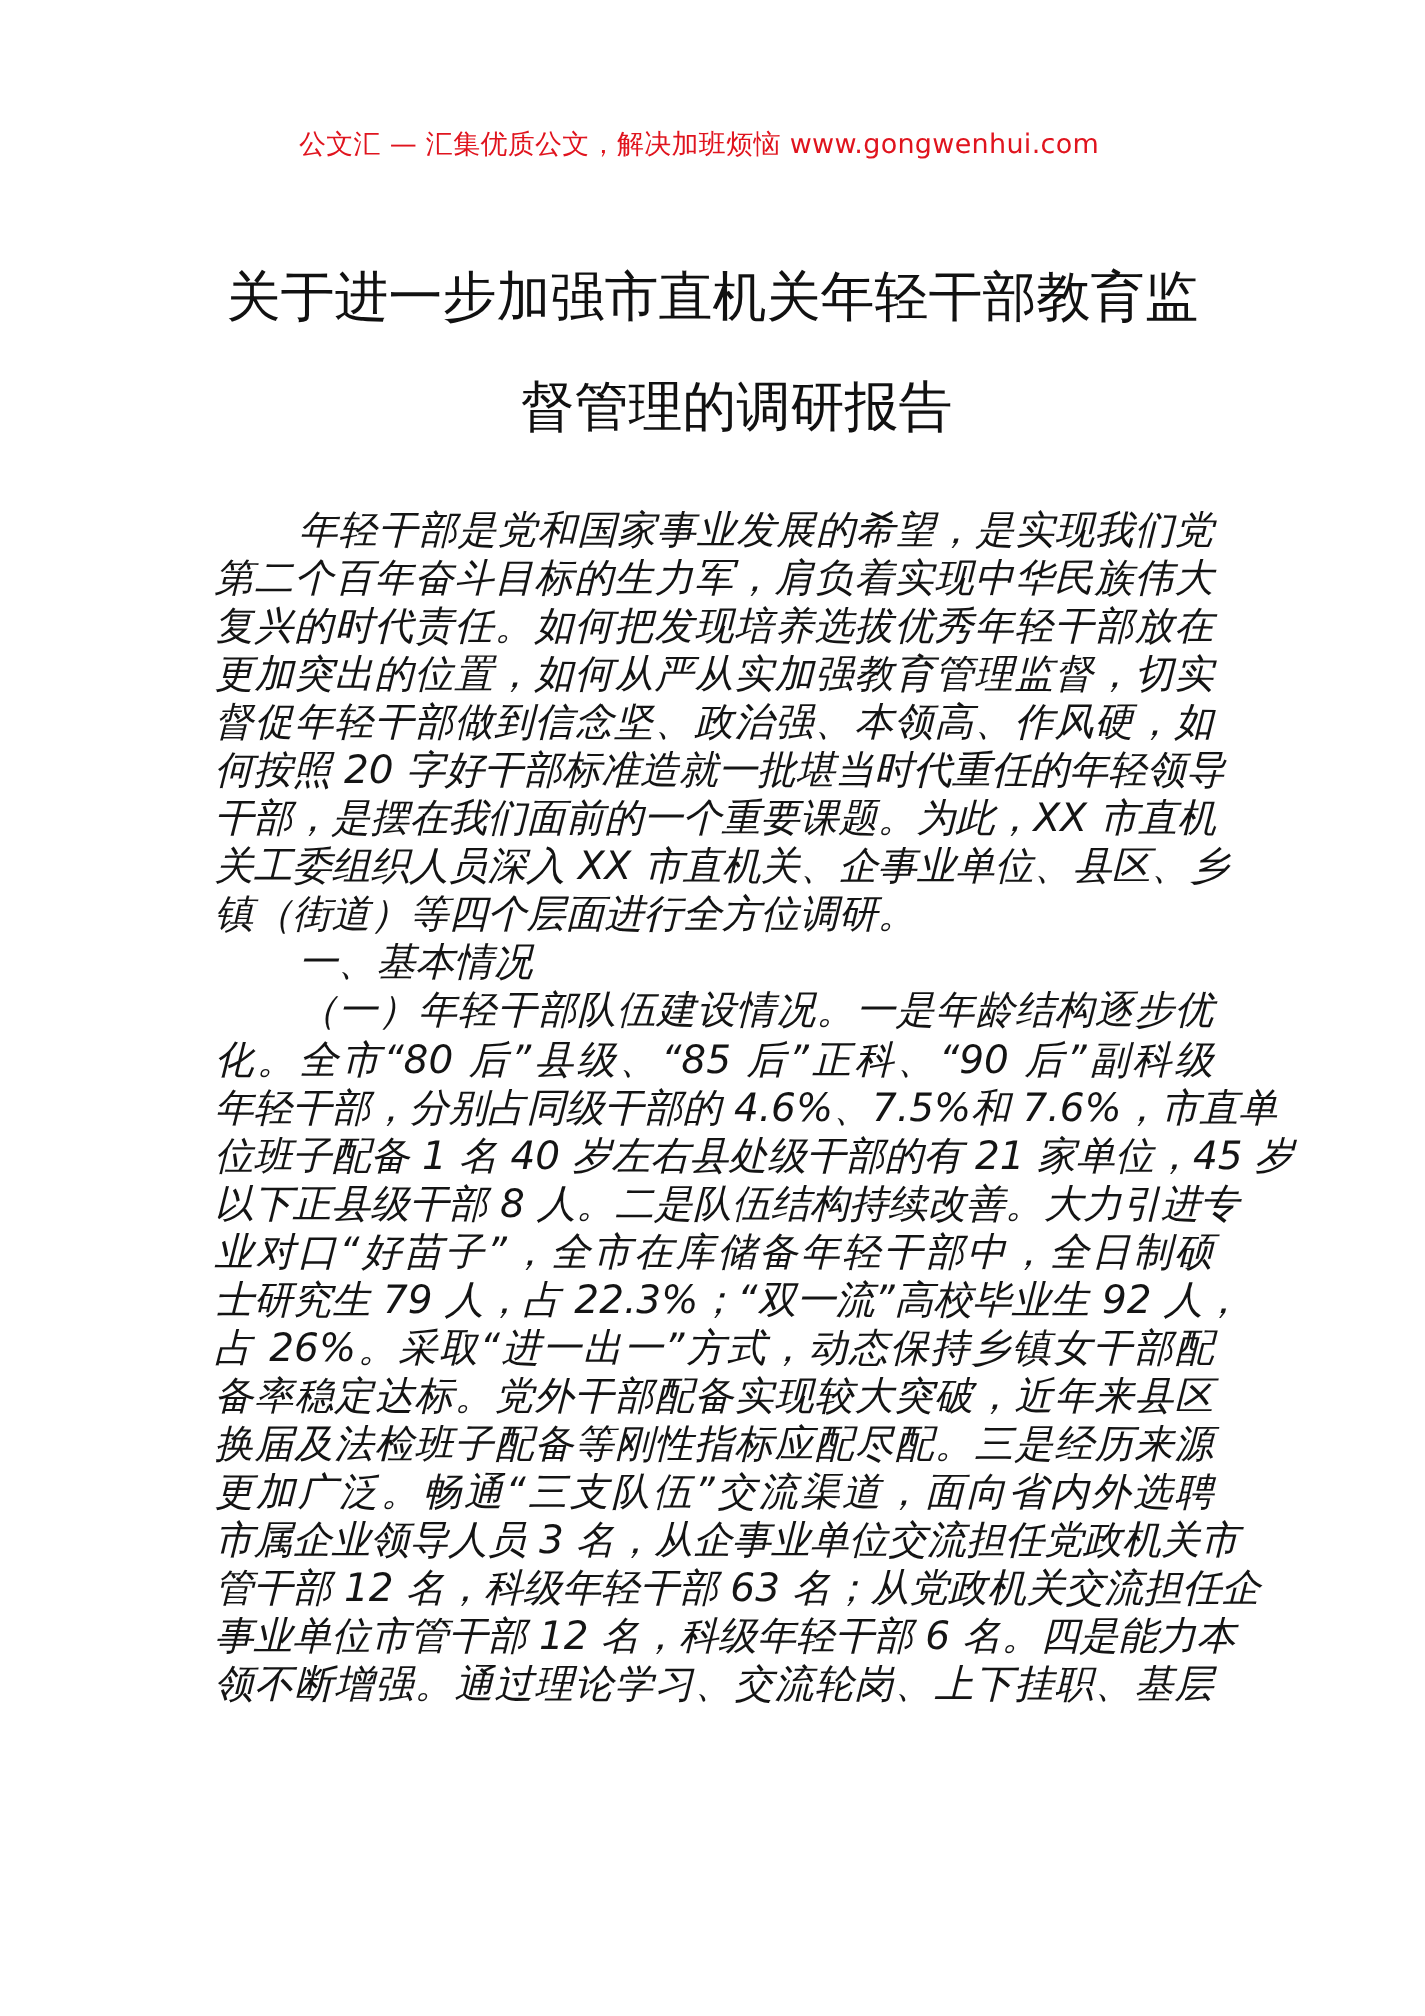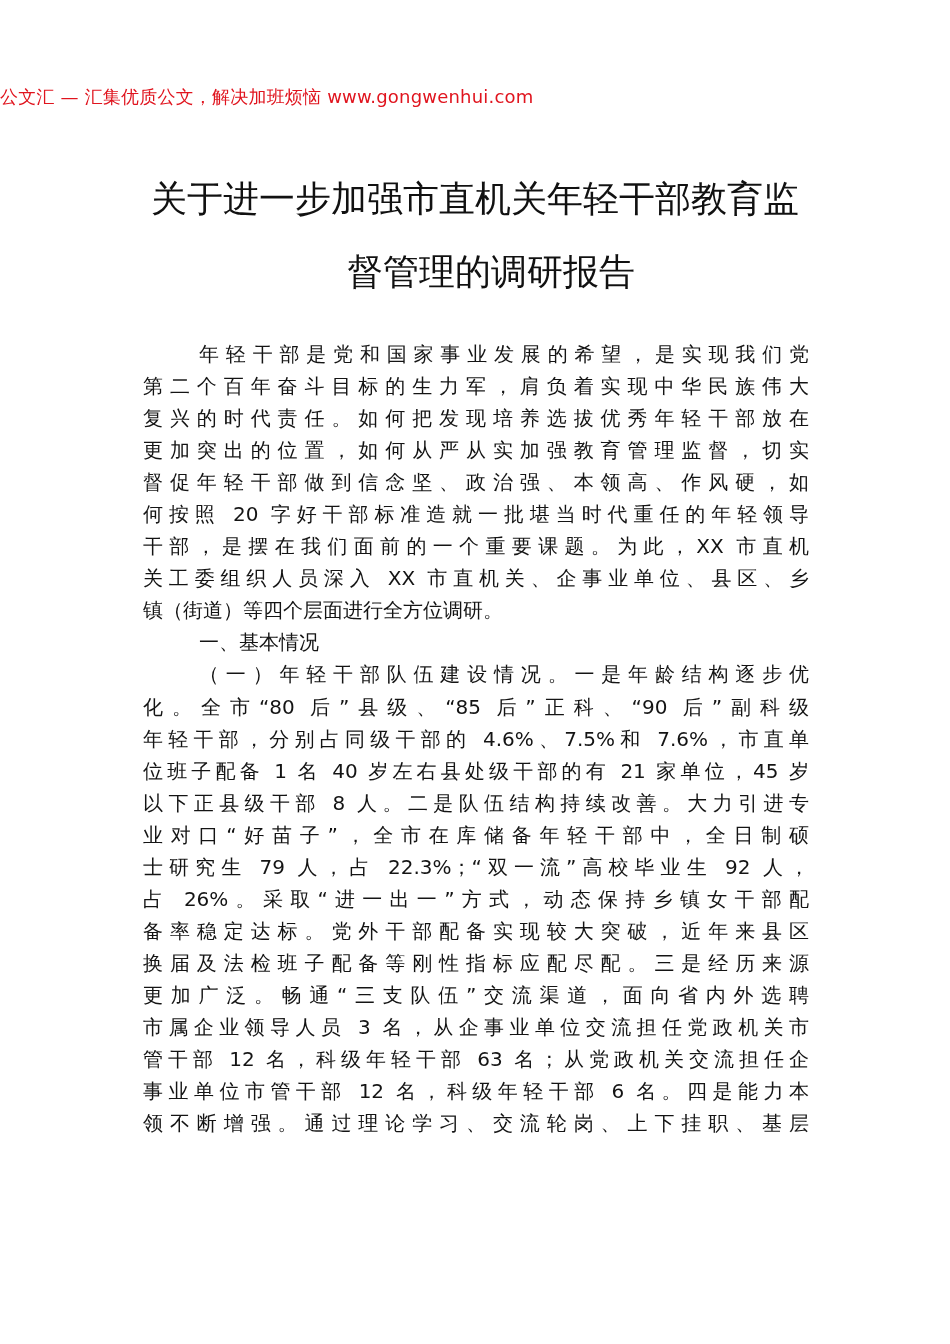--- a/index.html
+++ b/index.html
@@ -20,21 +20,21 @@
       left: 0; top: 0;
       width: 950px;
       height: 1344px;
       background: #ffffff;
     }
     .header-banner {
       position: absolute;
       left: 0;
       top: 84px;
       width: 932px;
-      text-align: left;
+      text-align: center;
       font-size: 18px;
       line-height: 26px;
       color: #e0141e;
       letter-spacing: 0.2px;
       white-space: nowrap;
     }
     .title {
       position: absolute;
       left: 0;
       width: 950px;
@@ -50,25 +50,26 @@
     .body-text {
       position: absolute;
       left: 143px;
       top: 338px;
       width: 666px;
     }
     .line {
       display: block;
       height: 32.05px;
       line-height: 32px;
-      font-size: 20px;
+      font-size: 26px;
       white-space: nowrap;
       text-align: justify;
       text-align-last: justify;
       color: #141414;
+      font-style: italic;
     }
     .line.indent {
       padding-left: 56px;
     }
     .line.last {
       text-align-last: left;
     }
   </style>
 </head>
 <body>

